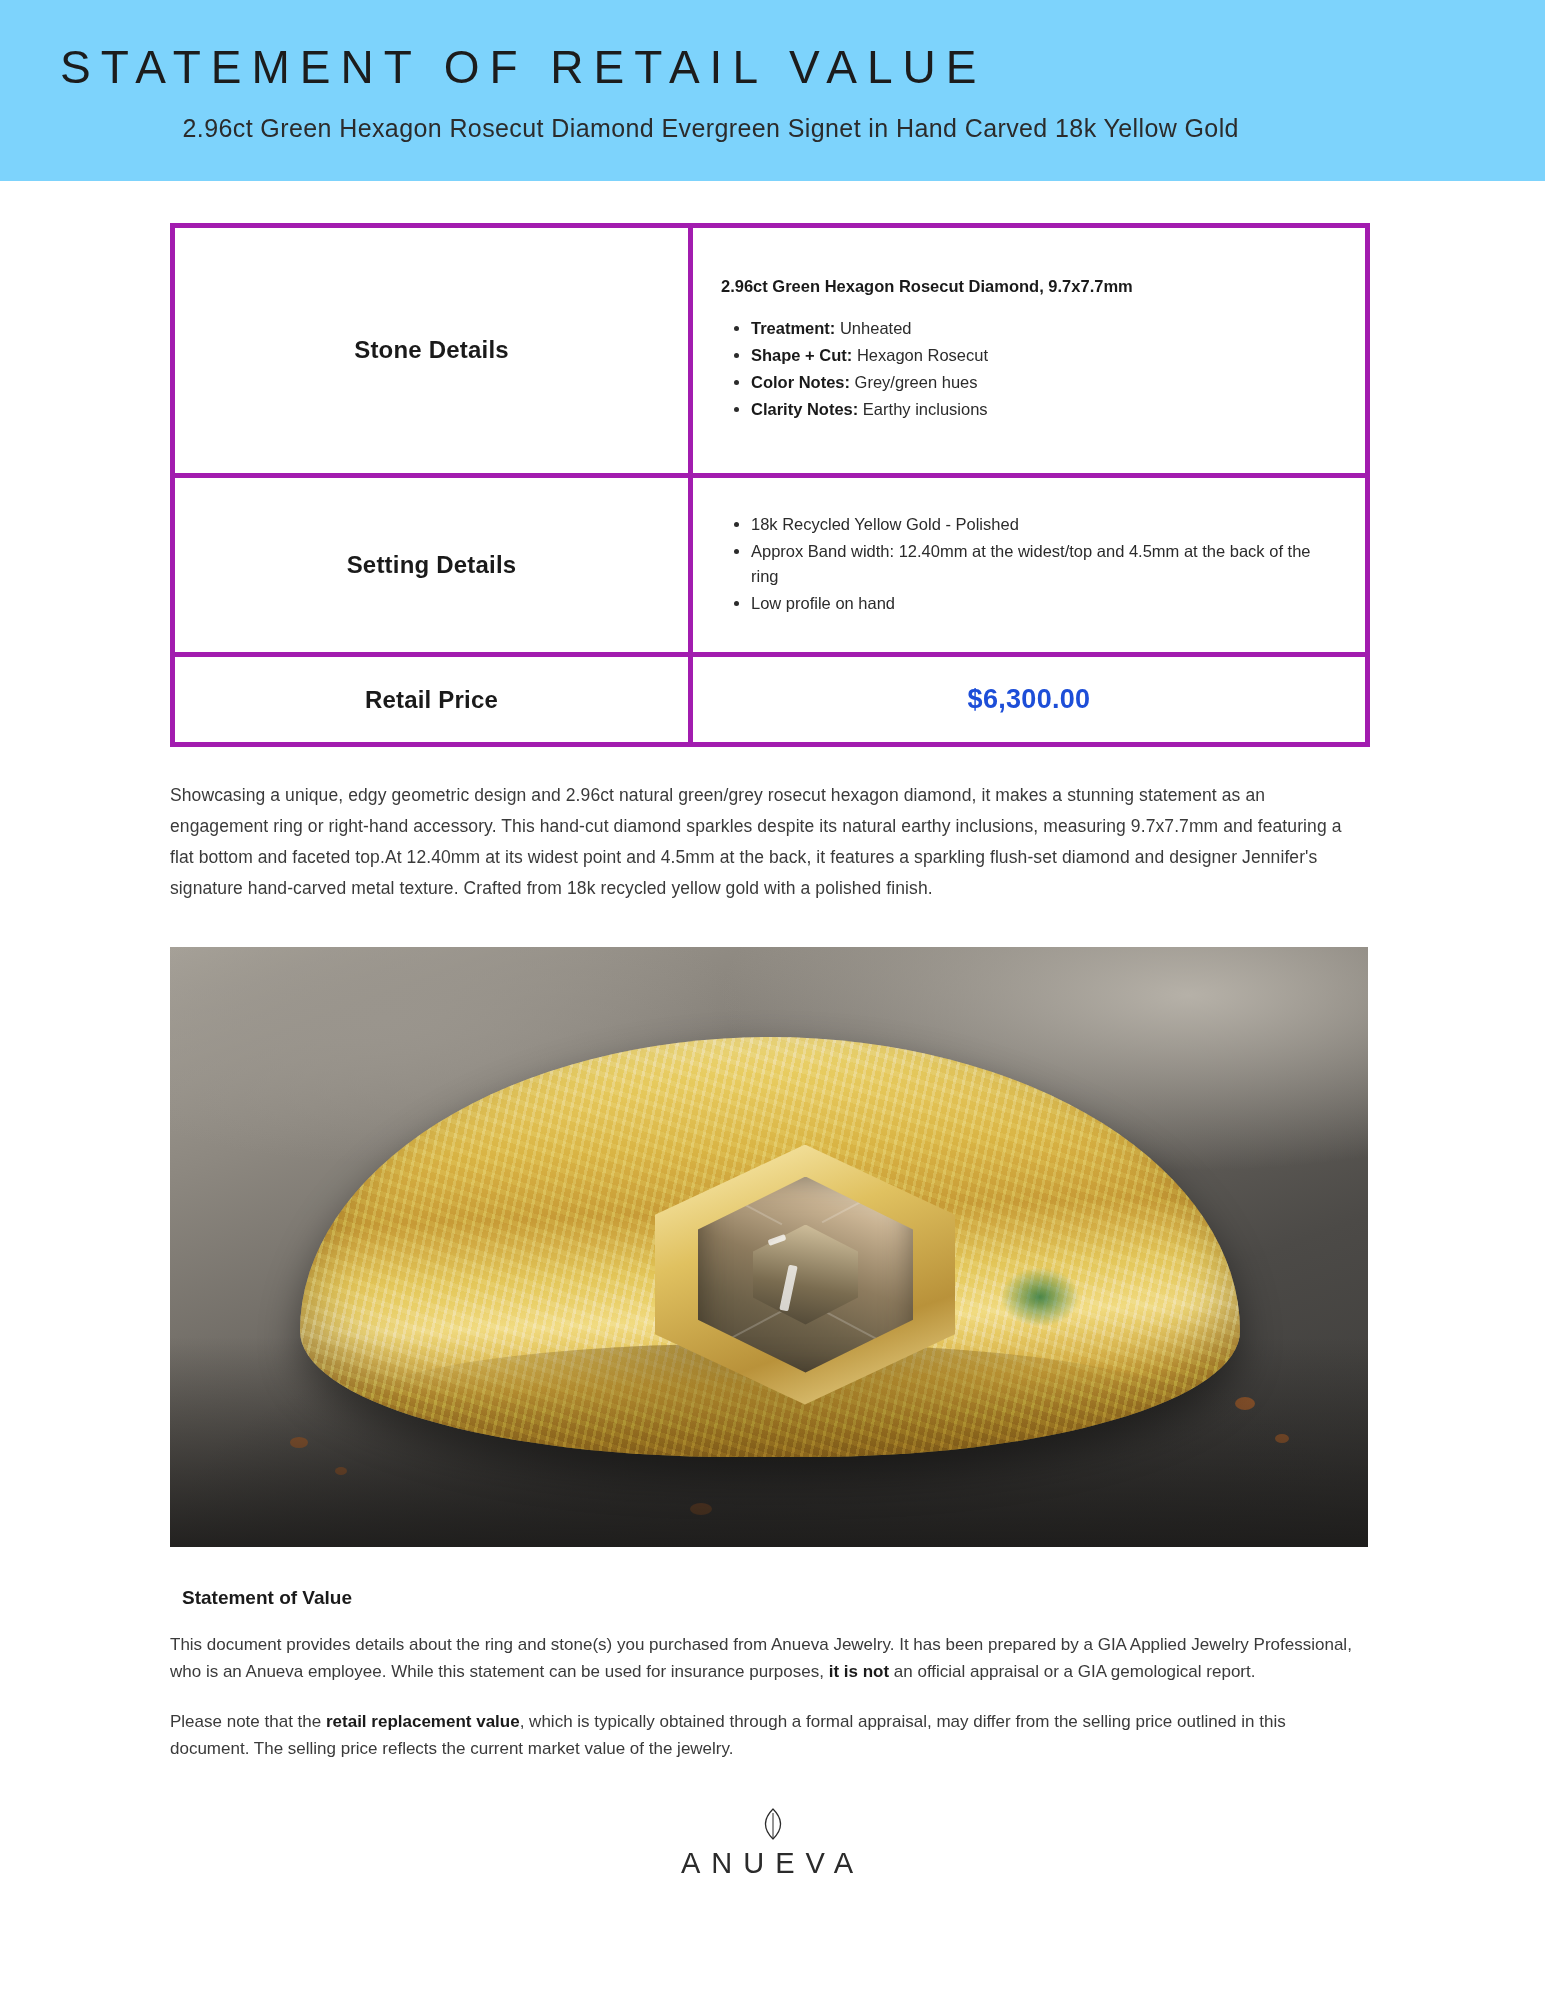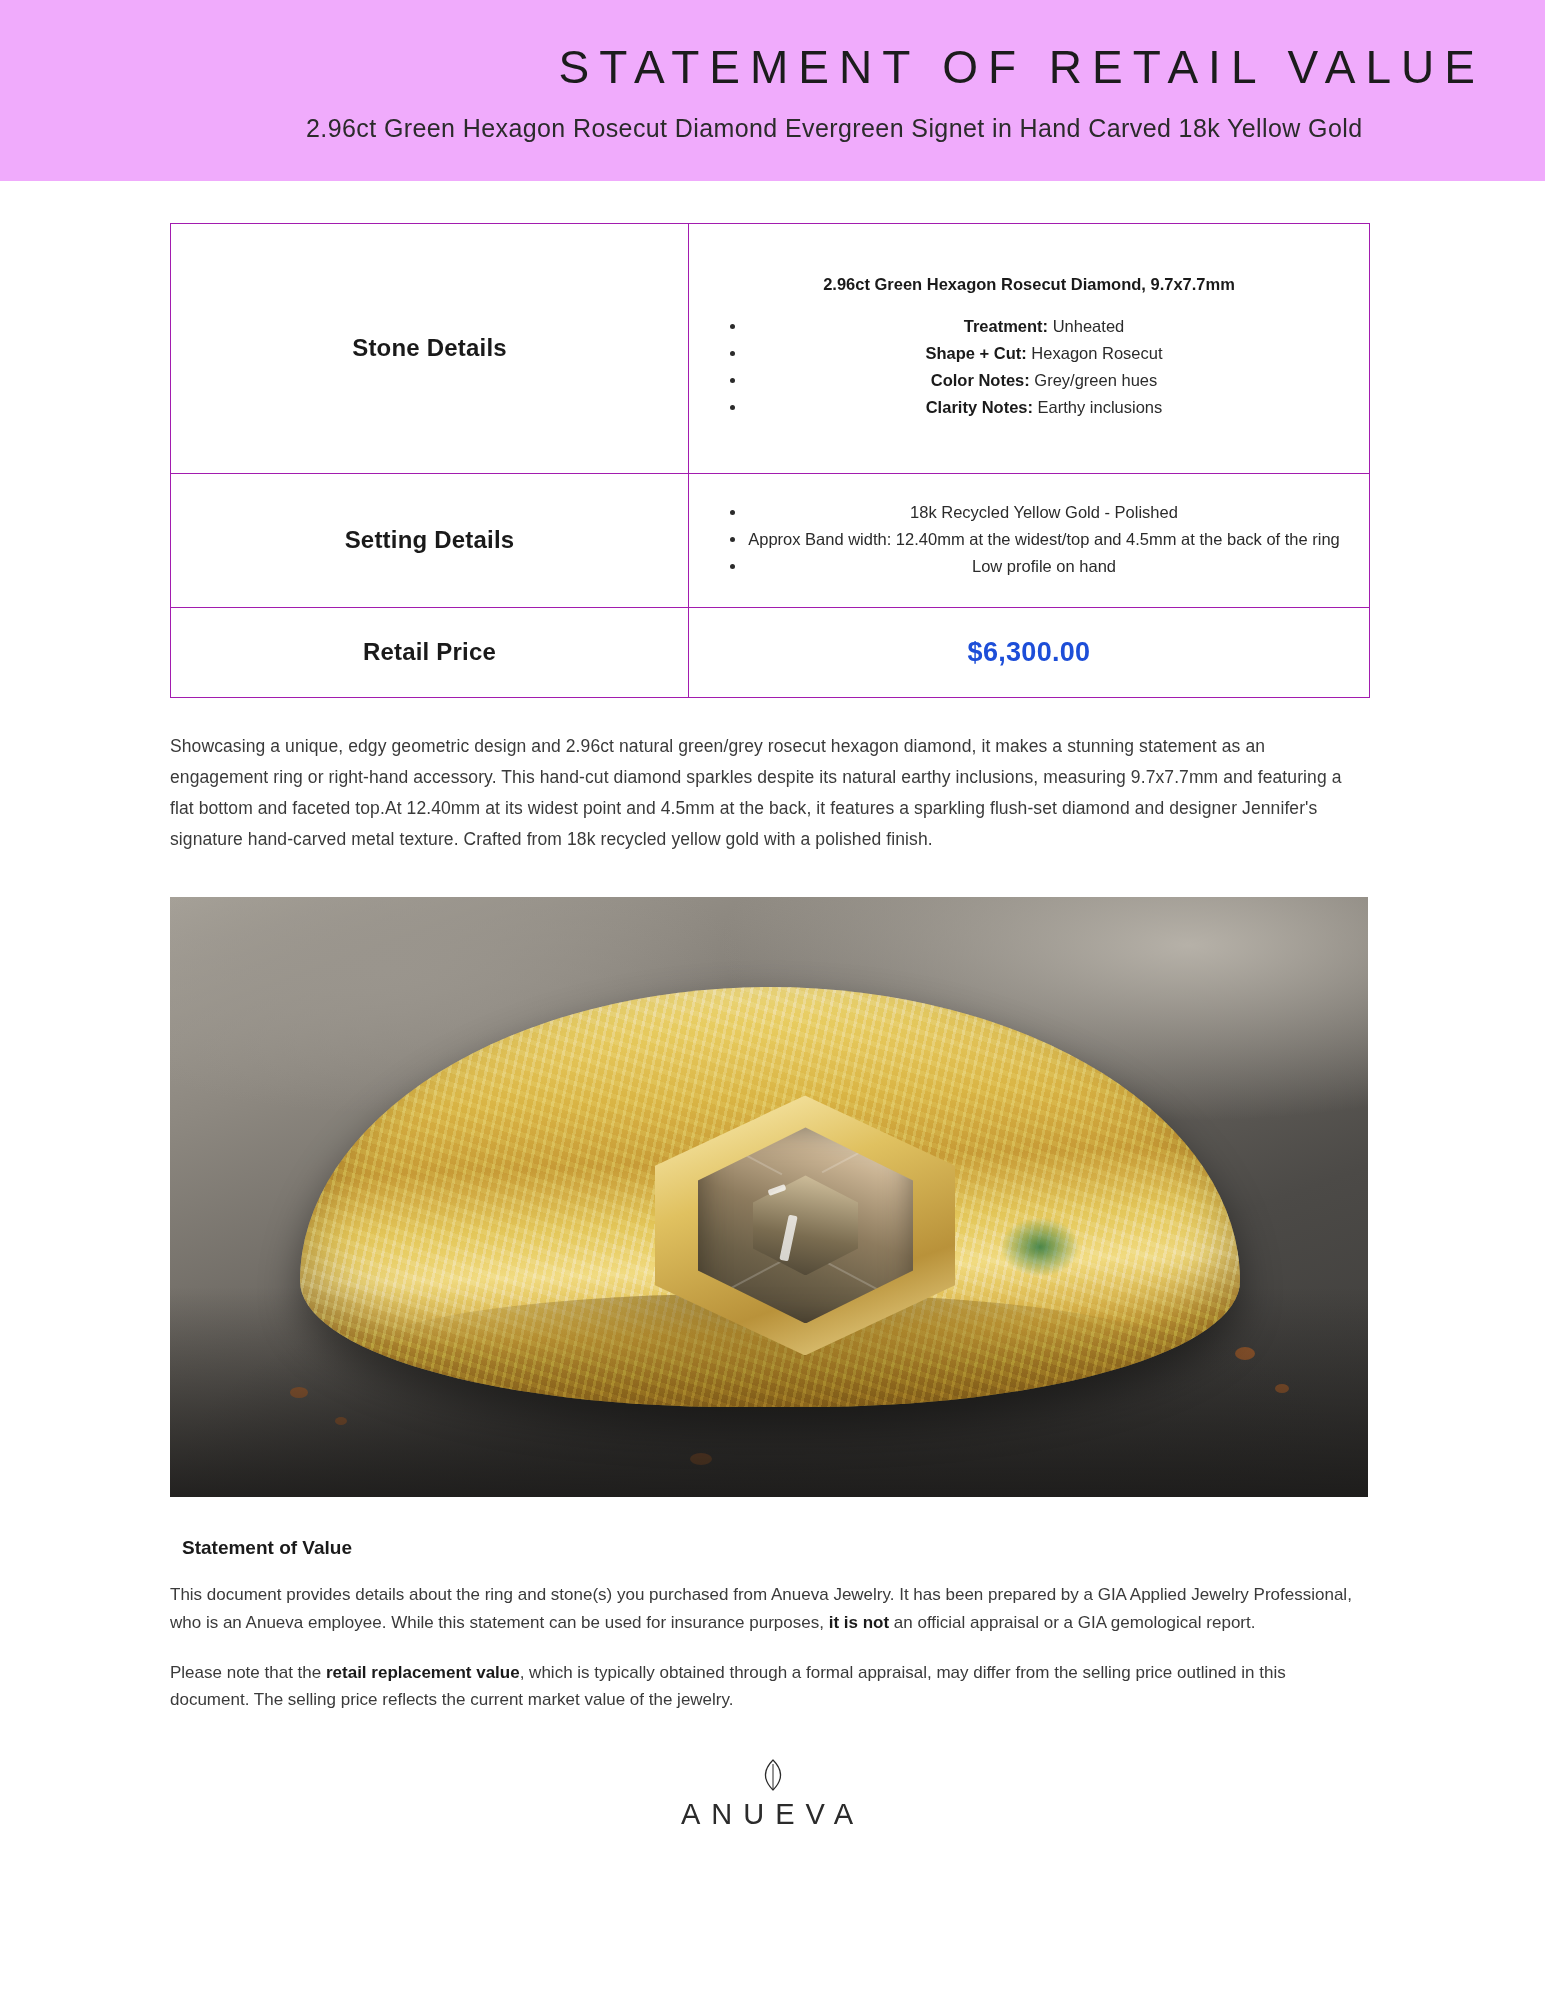--- a/index.html
+++ b/index.html
@@ -12,24 +12,24 @@
     width: 1545px;
     height: 2000px;
     font-family: "Liberation Sans", sans-serif;
     color: #2b2b2b;
     overflow: hidden;
     position: relative;
   }
 
   
   .banner {
-    background: #f0abfc;
+    background: #7dd3fc;
     width: 100%;
     padding: 40px 60px 34px 60px;
-    text-align: right;
+    text-align: left;
   }
   .banner-title {
     font-size: 46px;
     font-weight: 400;
     letter-spacing: 10px;
     color: #1c1c1c;
     line-height: 1.2;
     margin: 0 0 16px 0;
     font-family: "Liberation Sans", sans-serif;
   }
@@ -49,24 +49,23 @@
   }
 
   
   .details-table {
     width: 1200px;
     margin: 42px 0 0 0;
     border-collapse: collapse;
     table-layout: fixed;
   }
   .details-table td {
-    border: 1px solid #a21caf;
+    border: 5px solid #a21caf;
     vertical-align: middle;
-    padding: 26px 28px;
-    text-align: center;
+    padding: 34px 28px;
   }
   .col-label { width: 518px; text-align: center; }
   .row-label {
     font-size: 24px;
     font-weight: bold;
     color: #1a1a1a;
     letter-spacing: 0.2px;
   }
   .stone-head {
     font-size: 16.5px;

